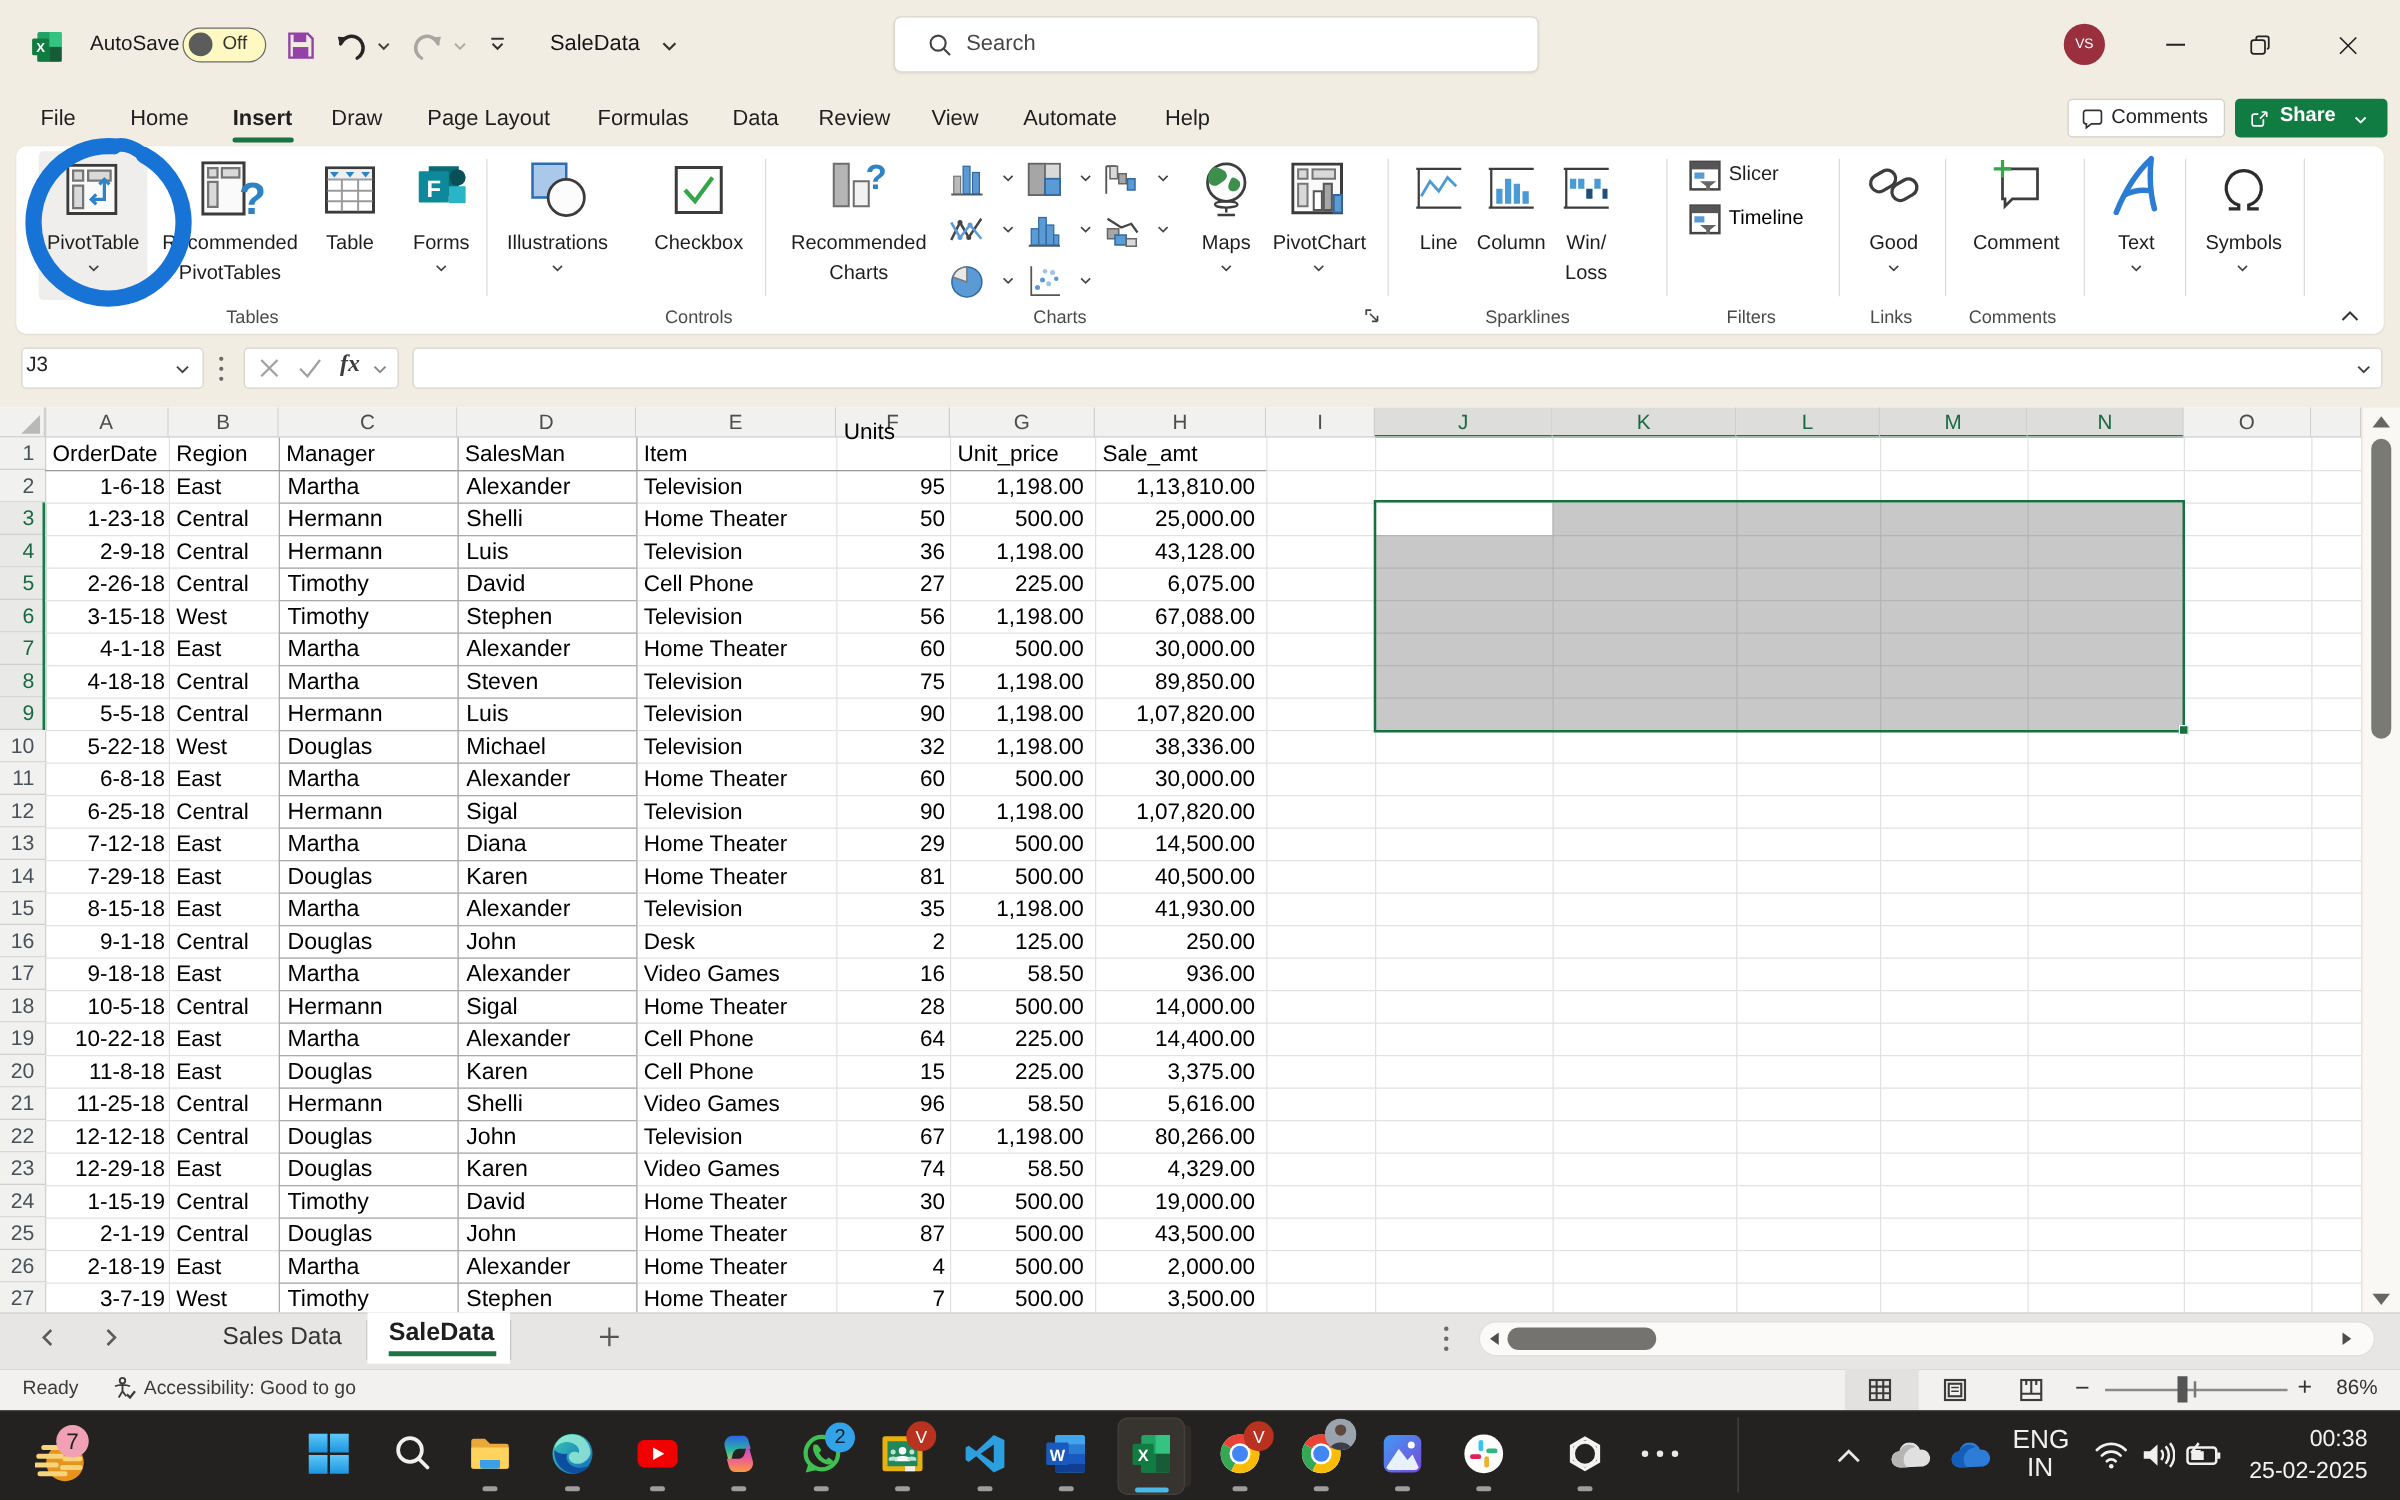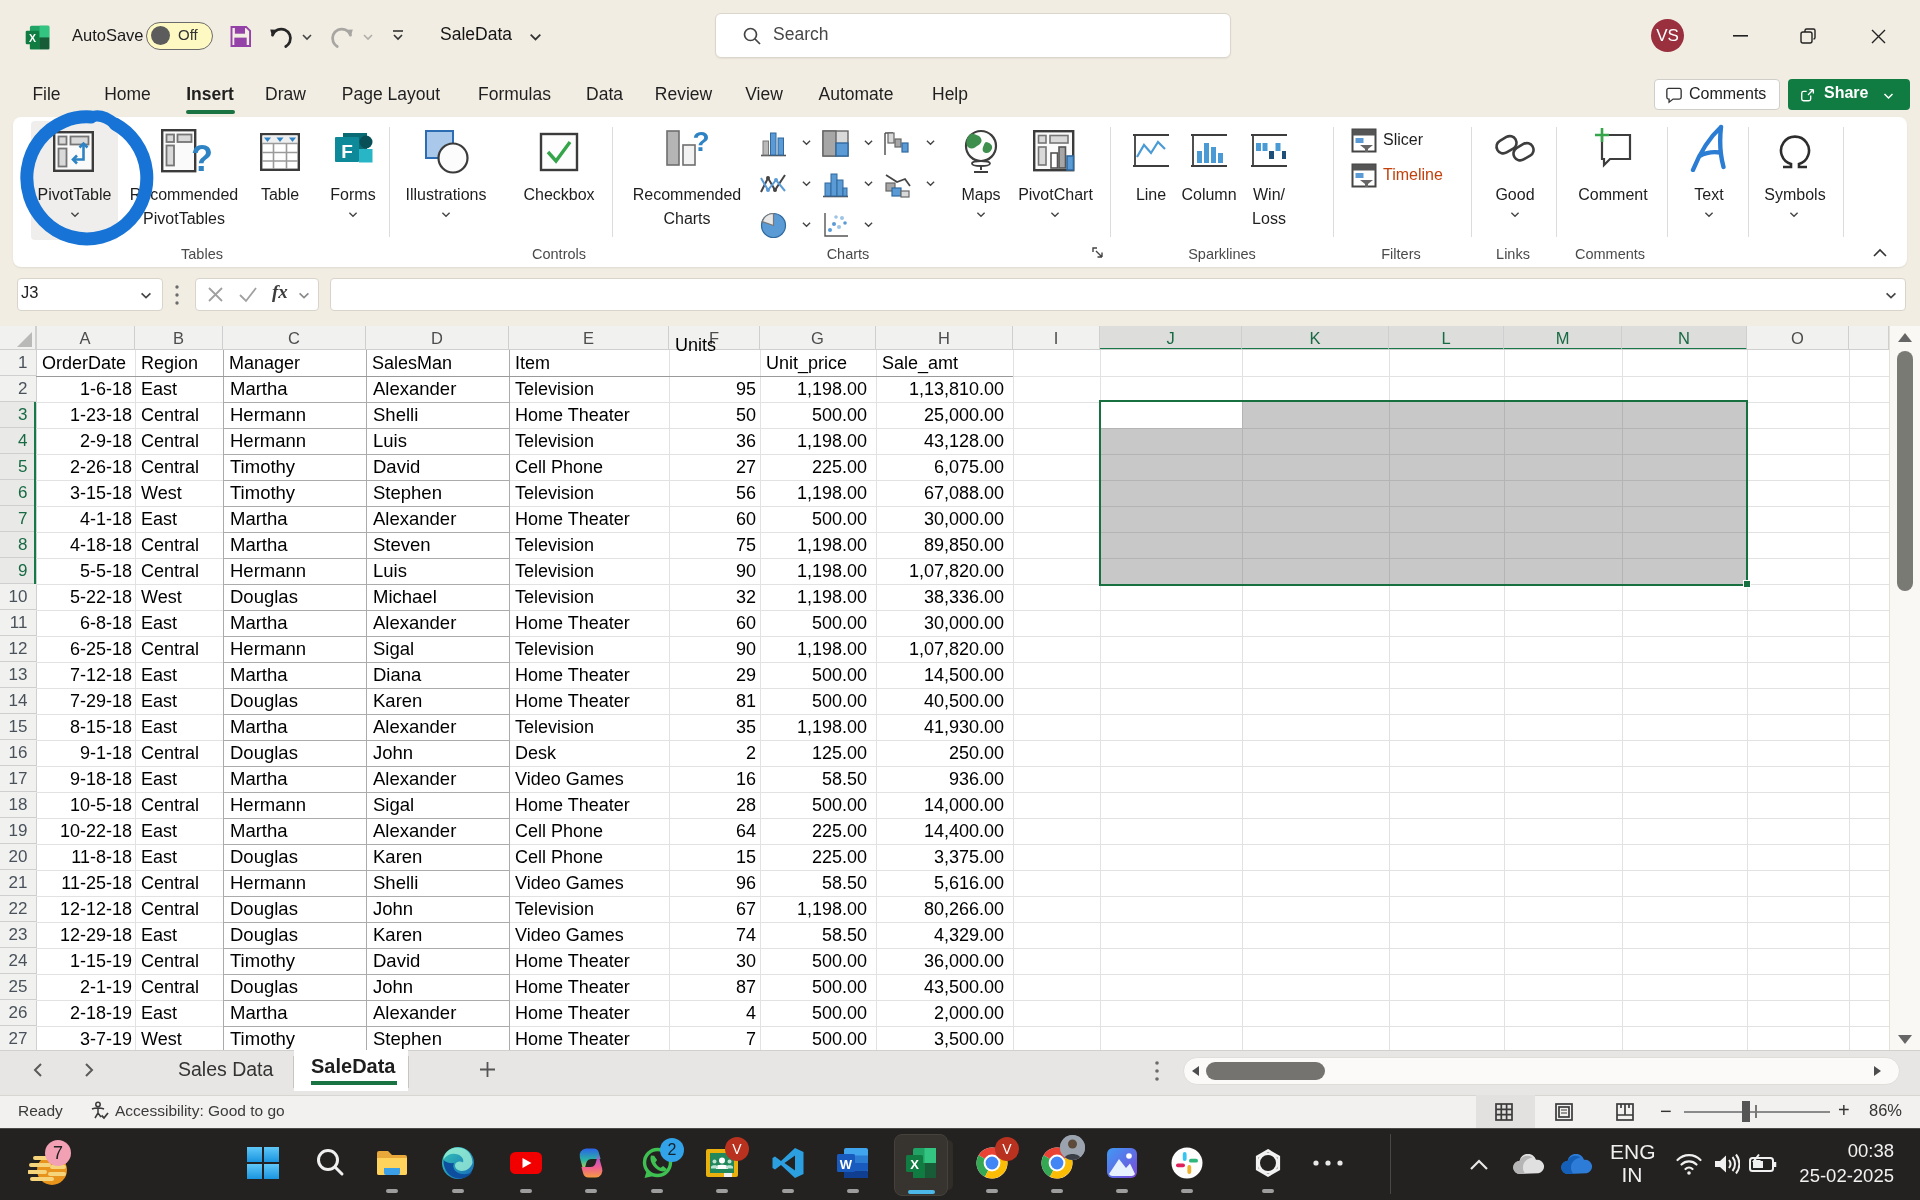--- a/index.html
+++ b/index.html
@@ -61,21 +61,21 @@
 <svg class="ab" style="left:528px;top:31px" width="15" height="12" viewBox="0 0 12 10" fill="none" stroke="#333" stroke-width="1.5">
     <path d="M2 3 L6 7 L10 3"></path>
   </svg>
 <div class="ab" style="left:715px;top:13px;width:516px;height:45px;background:#fff;border:1px solid #dbd6cb;border-radius:6px;box-shadow:0 1px 2px rgba(0,0,0,.06)">
 <svg class="ab" style="left:26px;top:12px" width="20" height="20" viewBox="0 0 20 20" fill="none" stroke="#444" stroke-width="1.7">
       <circle cx="8.5" cy="8.5" r="6"></circle>
       <path d="M13 13 L18 18"></path>
     </svg>
 <div class="ab" style="left:57px;top:10px;font-size:17.5px;color:#474747">Search</div>
   </div>
-<div class="ab" style="left:1651px;top:19px;width:33px;height:33px;border-radius:50%;background:#9a2f3e;color:#fff;font-size:17px;text-align:center;line-height:33px">VS</div>
+<div class="ab" style="left:1651px;top:19px;width:33px;height:33px;border-radius:50%;background:#9a2f3e;color:#fff;font-size:11px;text-align:center;line-height:33px">VS</div>
 <svg class="ab" style="left:1731px;top:34px" width="19" height="4" viewBox="0 0 19 4">
     <rect x="2" y="1" width="15" height="1.6" fill="#222"></rect>
   </svg>
 <svg class="ab" style="left:1798px;top:26px" width="21" height="21" viewBox="0 0 21 21" fill="none" stroke="#222" stroke-width="1.4">
 <rect x="3" y="6" width="11" height="11" rx="2"></rect>
     <path d="M7 6 V4.5 a1.5 1.5 0 0 1 1.5 -1.5 h7 a1.5 1.5 0 0 1 1.5 1.5 v7 a1.5 1.5 0 0 1 -1.5 1.5 H16"></path>
   </svg>
 <svg class="ab" style="left:1869px;top:27px" width="19" height="19" viewBox="0 0 19 19" fill="none" stroke="#222" stroke-width="1.4">
 <path d="M3 3 L16 16 M16 3 L3 16"></path>
   </svg>
@@ -324,21 +324,21 @@
 <rect x="4.5" y="10" width="8" height="5" fill="#5b9bd5"></rect>
 <path d="M9 17 h13 l-5 4 v3 h-3 v-3 z" fill="#666"></path>
 </svg>
 <div class="ab" style="left:1383px;top:131px;font-size:16px;color:#1e1e1e">Slicer</div>
 <svg class="ab" style="left:1351px;top:163px" width="26" height="25" viewBox="0 0 26 25">
 <rect x="1.5" y="1.5" width="23" height="22" fill="#fff" stroke="#444" stroke-width="2"></rect>
 <rect x="1.5" y="1.5" width="23" height="6" fill="#555"></rect>
 <rect x="4.5" y="10" width="8" height="5" fill="#5b9bd5"></rect>
 <path d="M9 17 h13 l-5 4 v3 h-3 v-3 z" fill="#666"></path>
 </svg>
-<div class="ab" style="left:1383px;top:166px;font-size:16px;color:#c2410c">Timeline</div>
+<div class="ab" style="left:1383px;top:166px;font-size:16px;color:#000000">Timeline</div>
 <svg class="ab" style="left:1492px;top:126px" width="46" height="44" viewBox="0 0 46 44" fill="none" stroke="#3d3d3d" stroke-width="2.6">
 <rect x="4" y="12" width="21" height="13.5" rx="6.7" transform="rotate(-30 14.5 18.7)"></rect>
 <rect x="21" y="19" width="21" height="13.5" rx="6.7" transform="rotate(-30 31.5 25.7)"></rect>
 </svg>
 <div class="rlbl" style="left:1475px;width:80px">Good</div>
 <svg class="ab" style="left:1509px;top:210px" width="12" height="9" viewBox="0 0 12 10" fill="none" stroke="#444" stroke-width="1.5">
     <path d="M2 3 L6 7 L10 3"></path>
   </svg>
 <svg class="ab" style="left:1588px;top:126px" width="50" height="44" viewBox="0 0 50 44">
 <path d="M14 9 h28 v24 h-20 l-6 6 v-6 h-2 z" fill="#fff" stroke="#3d3d3d" stroke-width="2.2"></path>
@@ -693,21 +693,21 @@
 <div class="cell rt" style="left:669px;width:87px;top:922px">74</div>
 <div class="cell rt" style="left:760px;width:107px;top:922px">58.50</div>
 <div class="cell rt" style="left:876px;width:128px;top:922px">4,329.00</div>
 <div class="cell rt" style="left:36px;width:96px;top:948px">1-15-19</div>
 <div class="cell" style="left:141px;width:80px;top:948px">Central</div>
 <div class="cell cd" style="left:230px;width:134px;top:948px">Timothy</div>
 <div class="cell cd" style="left:373px;width:134px;top:948px">David</div>
 <div class="cell" style="left:515px;width:152px;top:948px">Home Theater</div>
 <div class="cell rt" style="left:669px;width:87px;top:948px">30</div>
 <div class="cell rt" style="left:760px;width:107px;top:948px">500.00</div>
-<div class="cell rt" style="left:876px;width:128px;top:948px">36,000.00</div>
+<div class="cell rt" style="left:876px;width:128px;top:948px">19,000.00</div>
 <div class="cell rt" style="left:36px;width:96px;top:974px">2-1-19</div>
 <div class="cell" style="left:141px;width:80px;top:974px">Central</div>
 <div class="cell cd" style="left:230px;width:134px;top:974px">Douglas</div>
 <div class="cell cd" style="left:373px;width:134px;top:974px">John</div>
 <div class="cell" style="left:515px;width:152px;top:974px">Home Theater</div>
 <div class="cell rt" style="left:669px;width:87px;top:974px">87</div>
 <div class="cell rt" style="left:760px;width:107px;top:974px">500.00</div>
 <div class="cell rt" style="left:876px;width:128px;top:974px">43,500.00</div>
 <div class="cell rt" style="left:36px;width:96px;top:1000px">2-18-19</div>
 <div class="cell" style="left:141px;width:80px;top:1000px">East</div>

